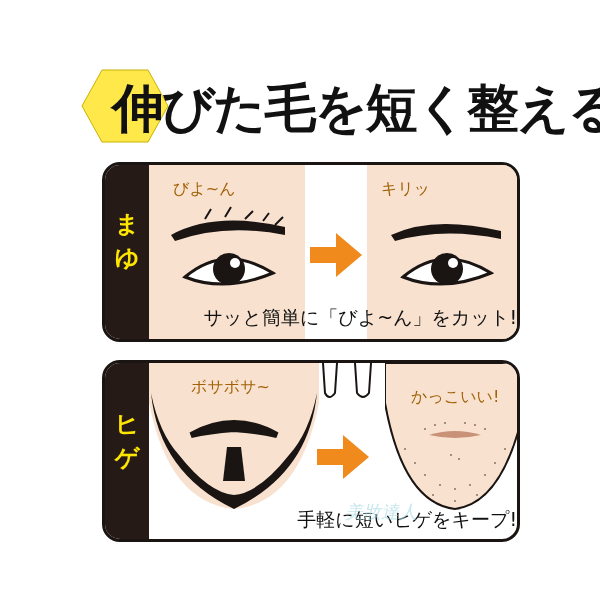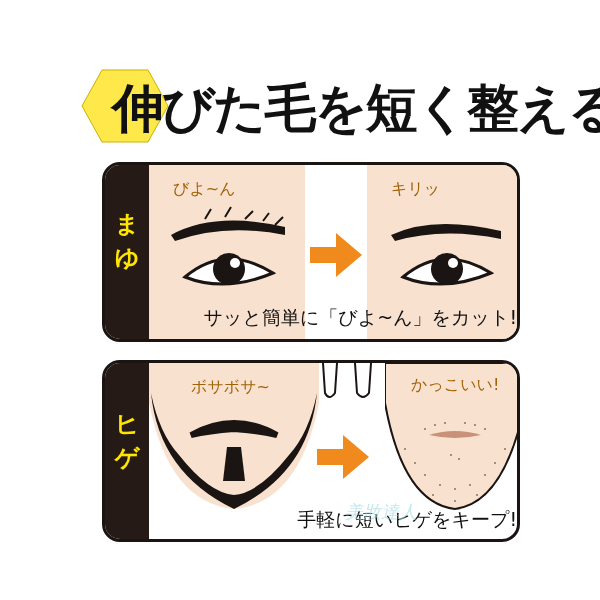--- a/index.html
+++ b/index.html
@@ -33,21 +33,21 @@
 
 <div class="panel p1">
   <div class="side">
     <div class="side-label" style="top:44px">ま</div>
     <div class="side-label" style="top:78px">ゆ</div>
   </div>
   <div class="skin" style="left:44px; top:0; width:156px; bottom:0;"></div>
   <div class="skin" style="left:262px; top:0; right:0; bottom:0;"></div>
 
   <div class="bubble" style="left:68px; top:14px;">びよ~ん</div>
-  <div class="bubble" style="left:286px; top:14px;">キリッ</div>
+  <div class="bubble" style="left:276px; top:14px;">キリッ</div>
 
   <svg style="position:absolute; left:60px; top:40px;" width="130" height="90" viewBox="0 0 130 90">
     <path d="M6,30 Q50,6 120,22 L120,30 Q60,18 10,36 Z" fill="#1a1412"></path>
     <path d="M40,14 L46,4 M60,12 L66,2 M80,14 L88,6 M98,16 L104,8 M110,20 L118,12" stroke="#1a1412" stroke-width="2"></path>
     <path d="M20,72 Q60,38 108,68 Q60,88 20,72 Z" fill="#fff" stroke="#1a1412" stroke-width="3"></path>
     <circle cx="64" cy="64" r="16" fill="#1a1412"></circle>
     <circle cx="70" cy="58" r="5" fill="#fff"></circle>
   </svg>
   <svg style="position:absolute; left:278px; top:40px;" width="130" height="90" viewBox="0 0 130 90">
     <path d="M8,30 Q50,10 118,26 L118,34 Q60,22 12,36 Z" fill="#1a1412"></path>
@@ -101,21 +101,21 @@
       <circle cx="110" cy="100" r="1"></circle>
         <circle cx="66" cy="92" r="1"></circle>
         <circle cx="74" cy="96" r="1"></circle>
       <circle cx="20" cy="86" r="1"></circle>
         <circle cx="120" cy="86" r="1"></circle>
         <circle cx="48" cy="132" r="1"></circle>
       <circle cx="92" cy="132" r="1"></circle>
         <circle cx="70" cy="138" r="1"></circle>
     </g>
   </svg>
-  <div class="bubble" style="left:306px; top:12px;">かっこいい!</div>
+  <div class="bubble" style="left:306px; top:24px;">かっこいい!</div>
 
   <svg class="arrow" style="left:212px; top:72px;" width="52" height="44" viewBox="0 0 52 44">
     <polygon points="0,14 26,14 26,0 52,22 26,44 26,30 0,30" fill="#f08a1c"></polygon>
   </svg>
 
   <div class="caption" style="top:144px;">手軽に短いヒゲをキープ!</div>
 </div>
 
 <div class="watermark">美妝達人</div>
 

